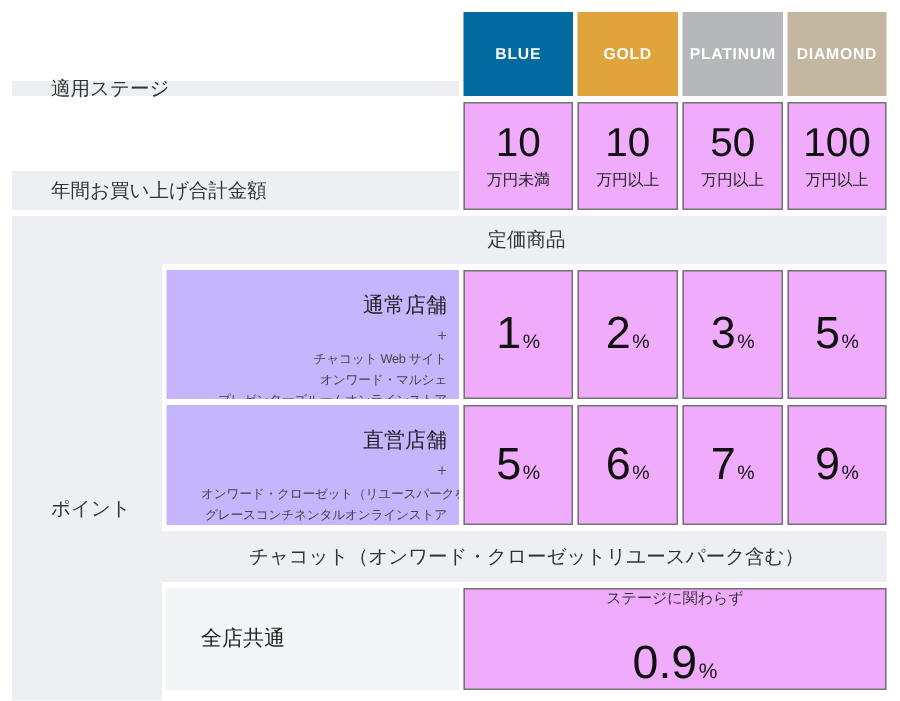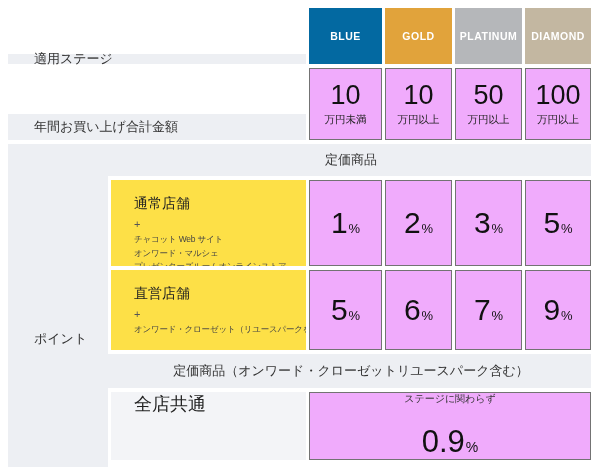--- a/index.html
+++ b/index.html
@@ -40,35 +40,35 @@
   .amount-num  { font-size:27px; color:#111; line-height:1.05; }
   .amount-unit { font-size:10.5px; color:#222; margin-top:3px; }
 
   .band {
     grid-column:1 / -1; background:#edeff3;
     display:flex; align-items:center; padding-left:103px; box-sizing:border-box;
     font-size:13px; color:#333;justify-content:center;
   }
 
   .sub-cell {
-    grid-column:2; background:#fde047;
-    padding:15px 8px 0 23px; box-sizing:border-box; overflow:hidden;
+    grid-column:2; background:#c4b5fd;
+    padding:15px 8px 0 23px; box-sizing:border-box; overflow:hidden;text-align:right;
   }
   .store-type { font-size:14px; color:#222; }
   .plus       { font-size:11px; color:#555; margin:5px 0 3px; }
   .store-line { font-size:8.5px; color:#444; line-height:1.6; white-space:nowrap; letter-spacing:-0.2px; }
 
   .rate-wrap { display:flex; align-items:baseline; }
   .rate-num  { font-size:30px; color:#111; }
   .rate-pct  { font-size:13px; color:#111; margin-left:1px; }
 
   .allstores-cell {
     grid-column:2; background:#f3f4f7;
-    display:flex; padding-left:23px; box-sizing:border-box;
-    font-size:18px; color:#222;
+    display:flex; align-items:center; padding-left:23px; box-sizing:border-box;
+    font-size:14px; color:#222;
   }
   .sale-cell { grid-column:3 / 7; }
   .sale-note { font-size:10px; color:#333; margin-bottom:18px; }
   .sale-num  { font-size:31px; color:#111; }
   .sale-pct  { font-size:14px; color:#111; margin-left:1px; }
 
   .left-overlay {
     position:absolute; left:8px; top:144px; width:100px; height:388px;
     background:#edeff3; box-sizing:border-box;
     display:flex; flex-direction:column; justify-content:center;
@@ -150,20 +150,21 @@
       <div class="rate-wrap">
         <span class="rate-num">5</span>
         <span class="rate-pct">%</span>
       </div>
     </div>
 
     <div class="sub-cell">
       <div class="store-type">直営店舗</div>
       <div class="plus">+</div>
       <div class="store-line">オンワード・クローゼット（リユースパークを除く）</div>
+      <div class="store-line">グレースコンチネンタルオンラインストア</div>
 
     </div>
     <div class="vcell">
       <div class="rate-wrap">
         <span class="rate-num">5</span>
         <span class="rate-pct">%</span>
       </div>
     </div>
     <div class="vcell">
       <div class="rate-wrap">
@@ -178,21 +179,21 @@
       </div>
     </div>
     <div class="vcell">
       <div class="rate-wrap">
         <span class="rate-num">9</span>
         <span class="rate-pct">%</span>
       </div>
     </div>
 
     <div class="band">
-      <span>定価商品（オンワード・クローゼットリユースパーク含む）</span>
+      <span>チャコット（オンワード・クローゼットリユースパーク含む）</span>
     </div>
 
     <div class="allstores-cell">
       <span>全店共通</span>
     </div>
     <div class="vcell sale-cell">
       <div class="sale-note">ステージに関わらず</div>
       <div class="rate-wrap">
         <span class="sale-num">0.9</span>
         <span class="sale-pct">%</span>

